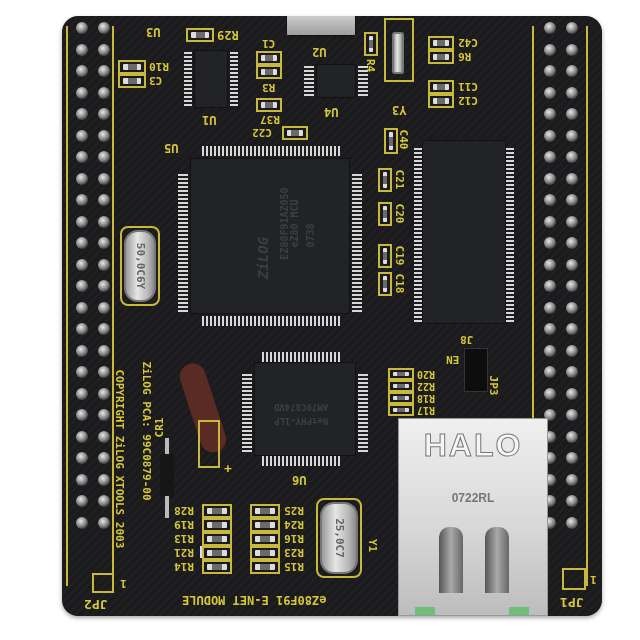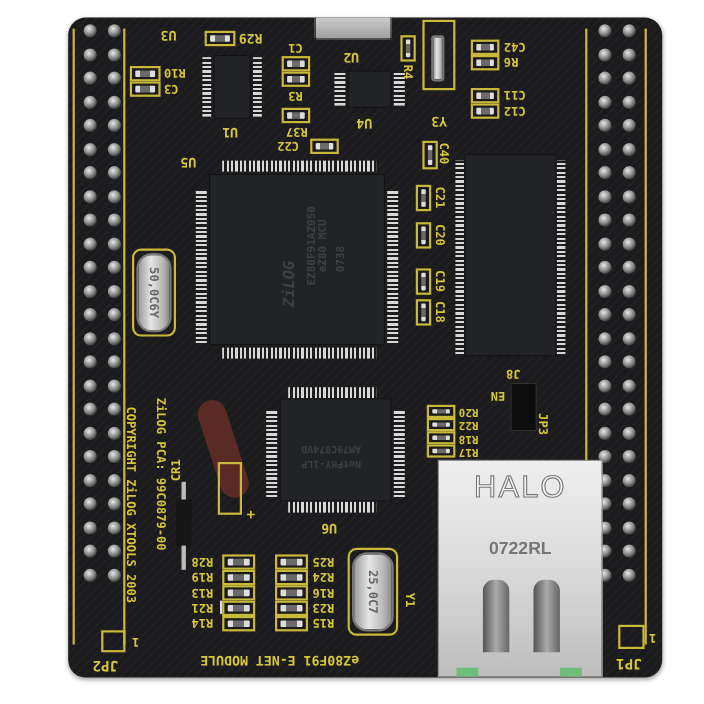--- a/index.html
+++ b/index.html
@@ -14,23 +14,23 @@
   .chip{position:absolute;background:#222326;border-radius:2px;box-shadow:inset 0 0 0 1px #111;}
   .chip .mark{position:absolute;color:#3e3f44;font-size:10px;font-weight:bold;white-space:nowrap;}
   .pins-h{position:absolute;height:10px;background:repeating-linear-gradient(90deg,#d8d8d8 0 2px,transparent 2px 4px);}
   .pins-v{position:absolute;width:10px;background:repeating-linear-gradient(0deg,#d8d8d8 0 2px,transparent 2px 4px);}
   .smd{position:absolute;border:2px solid #c9b93a;box-sizing:border-box;background:#1b1b1d;}
   .smd .pad{position:absolute;top:2px;bottom:2px;left:3px;right:3px;background:linear-gradient(90deg,#ddd 0 25%,#6a6a6a 25% 75%,#ddd 75%);border-radius:1px;}
   .smdv .pad{background:linear-gradient(180deg,#ddd 0 25%,#6a6a6a 25% 75%,#ddd 75%);}
   .crystal{position:absolute;border-radius:14px;background:linear-gradient(90deg,#9a9a9a,#e6e6e6 40%,#b5b5b5 80%,#8a8a8a);border:2px solid #777;box-sizing:border-box;}
   .crystal span{position:absolute;left:50%;top:50%;transform:translate(-50%,-50%) rotate(90deg);color:#666;font-size:11px;font-weight:bold;white-space:nowrap;}
   .rj45{position:absolute;left:336px;top:402px;width:150px;height:198px;background:linear-gradient(180deg,#efefef,#d8d8d8 55%,#bdbdbd);border:1px solid #999;box-sizing:border-box;}
-  .rj45 .logo{position:absolute;left:0;right:0;top:8px;text-align:center;font-family:"Liberation Sans",sans-serif;font-size:28px;font-weight:normal;color:#f6f6f6;-webkit-text-stroke:1px #777;letter-spacing:2px;}
+  .rj45 .logo{position:absolute;left:0;right:0;top:8px;text-align:center;font-family:"Liberation Sans",sans-serif;font-size:32px;font-weight:bold;color:#f6f6f6;-webkit-text-stroke:1px #777;letter-spacing:2px;}
   .rj45 .pn{position:absolute;left:0;right:0;top:50px;text-align:center;font-family:"Liberation Sans",sans-serif;font-size:13px;font-weight:bold;color:#777;letter-spacing:1px;}
-  .rj45 .dc{position:absolute;left:0;right:0;top:72px;text-align:center;font-family:"Liberation Sans",sans-serif;font-size:16px;font-weight:bold;color:#777;}
+  .rj45 .dc{position:absolute;left:0;right:0;top:72px;text-align:center;font-family:"Liberation Sans",sans-serif;font-size:12px;font-weight:bold;color:#777;}
   .slot{position:absolute;top:108px;width:24px;height:66px;background:linear-gradient(90deg,#555,#aaa 50%,#666);border-radius:10px 10px 0 0;}
   .led{position:absolute;bottom:0;width:20px;height:8px;background:#6fbf7a;}
   .cap-el{position:absolute;left:128px;top:346px;width:26px;height:92px;border-radius:13px;background:#5a2a24;transform:rotate(-18deg);}
   .diode{position:absolute;left:98px;top:438px;width:14px;height:44px;background:#161616;border-radius:3px;}
   .diode-lead{position:absolute;left:103px;width:4px;background:#bbb;}
   .label2g{position:absolute;left:138px;top:530px;background:#d7dcff;color:#3a3aa0;font-size:9px;font-weight:bold;padding:1px 2px;}
   .box{position:absolute;border:2px solid #c9b93a;box-sizing:border-box;}
   .jumper{position:absolute;left:402px;top:332px;width:22px;height:42px;background:#0d0d0d;border:1px solid #333;}
 </style>
 </head>

